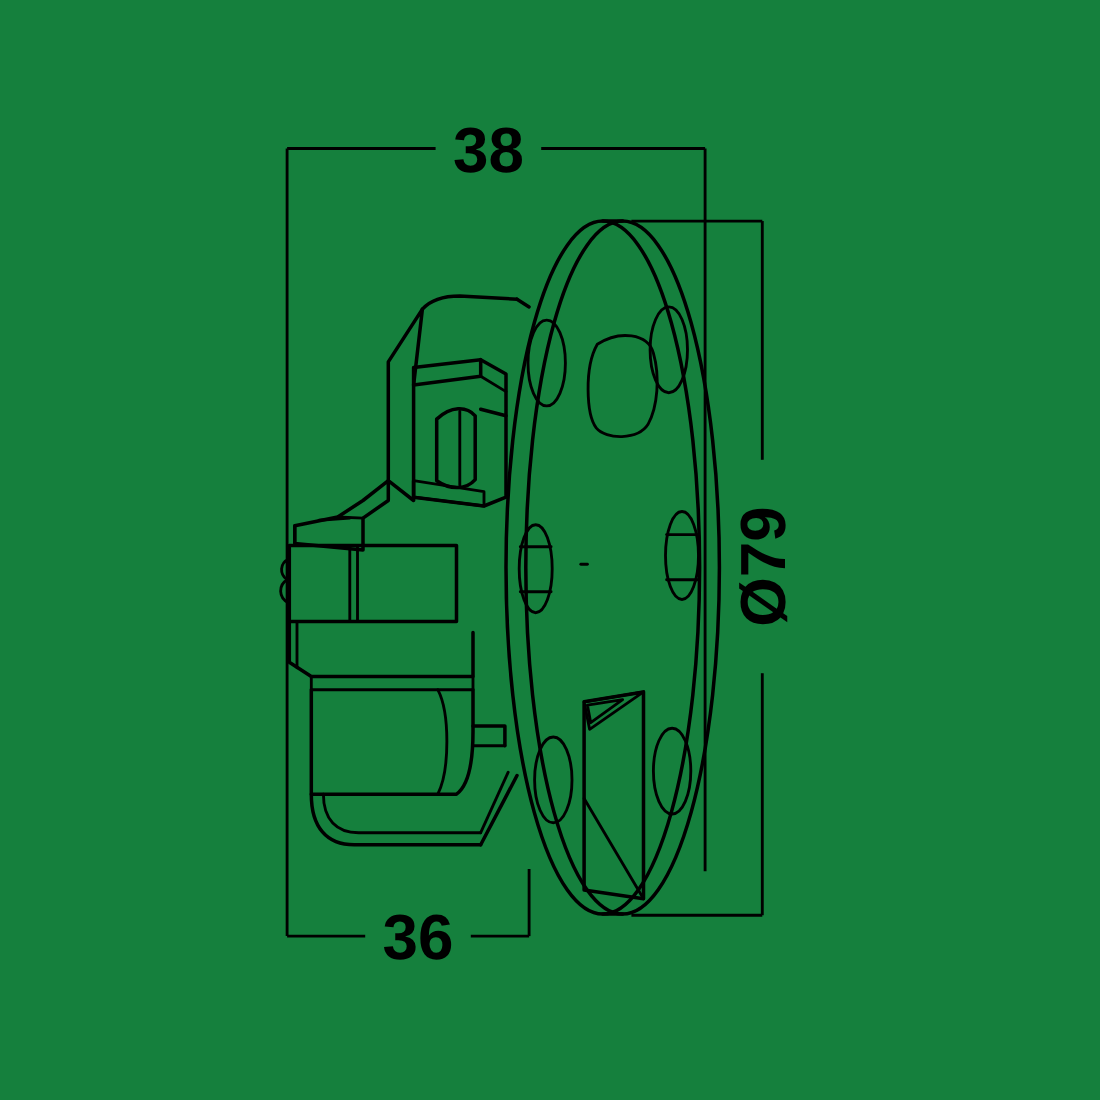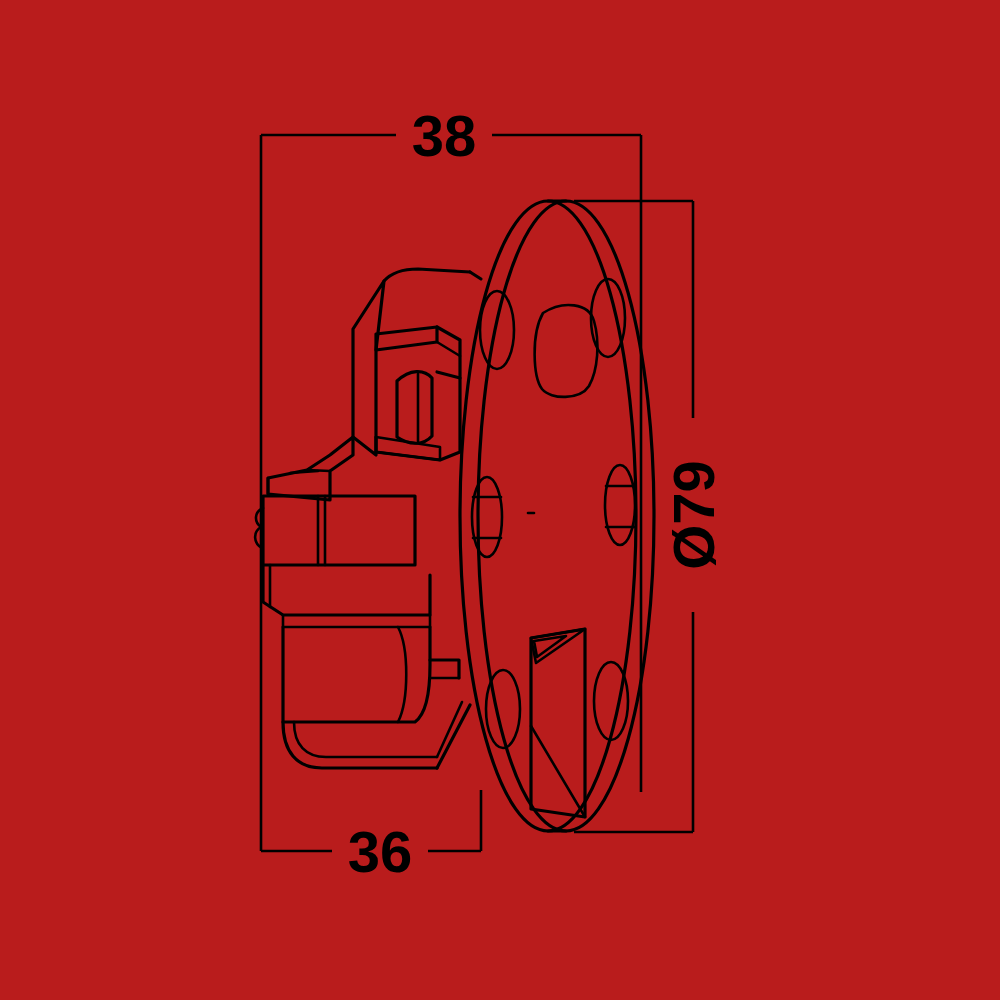--- a/index.html
+++ b/index.html
@@ -11,21 +11,21 @@
   body {
     width: 1000px;
     height: 1000px;
     font-family: "Liberation Sans", sans-serif;
     overflow: hidden;
   }
   #drawing-root {
     position: relative;
     width: 1000px;
     height: 1000px;
-    background: #b91c1c;
+    background: #15803d;
   }
   svg.dwg {
     position: absolute;
     top: 0;
     left: 0;
     width: 1000px;
     height: 1000px;
     display: block;
   }
   .part-line {

